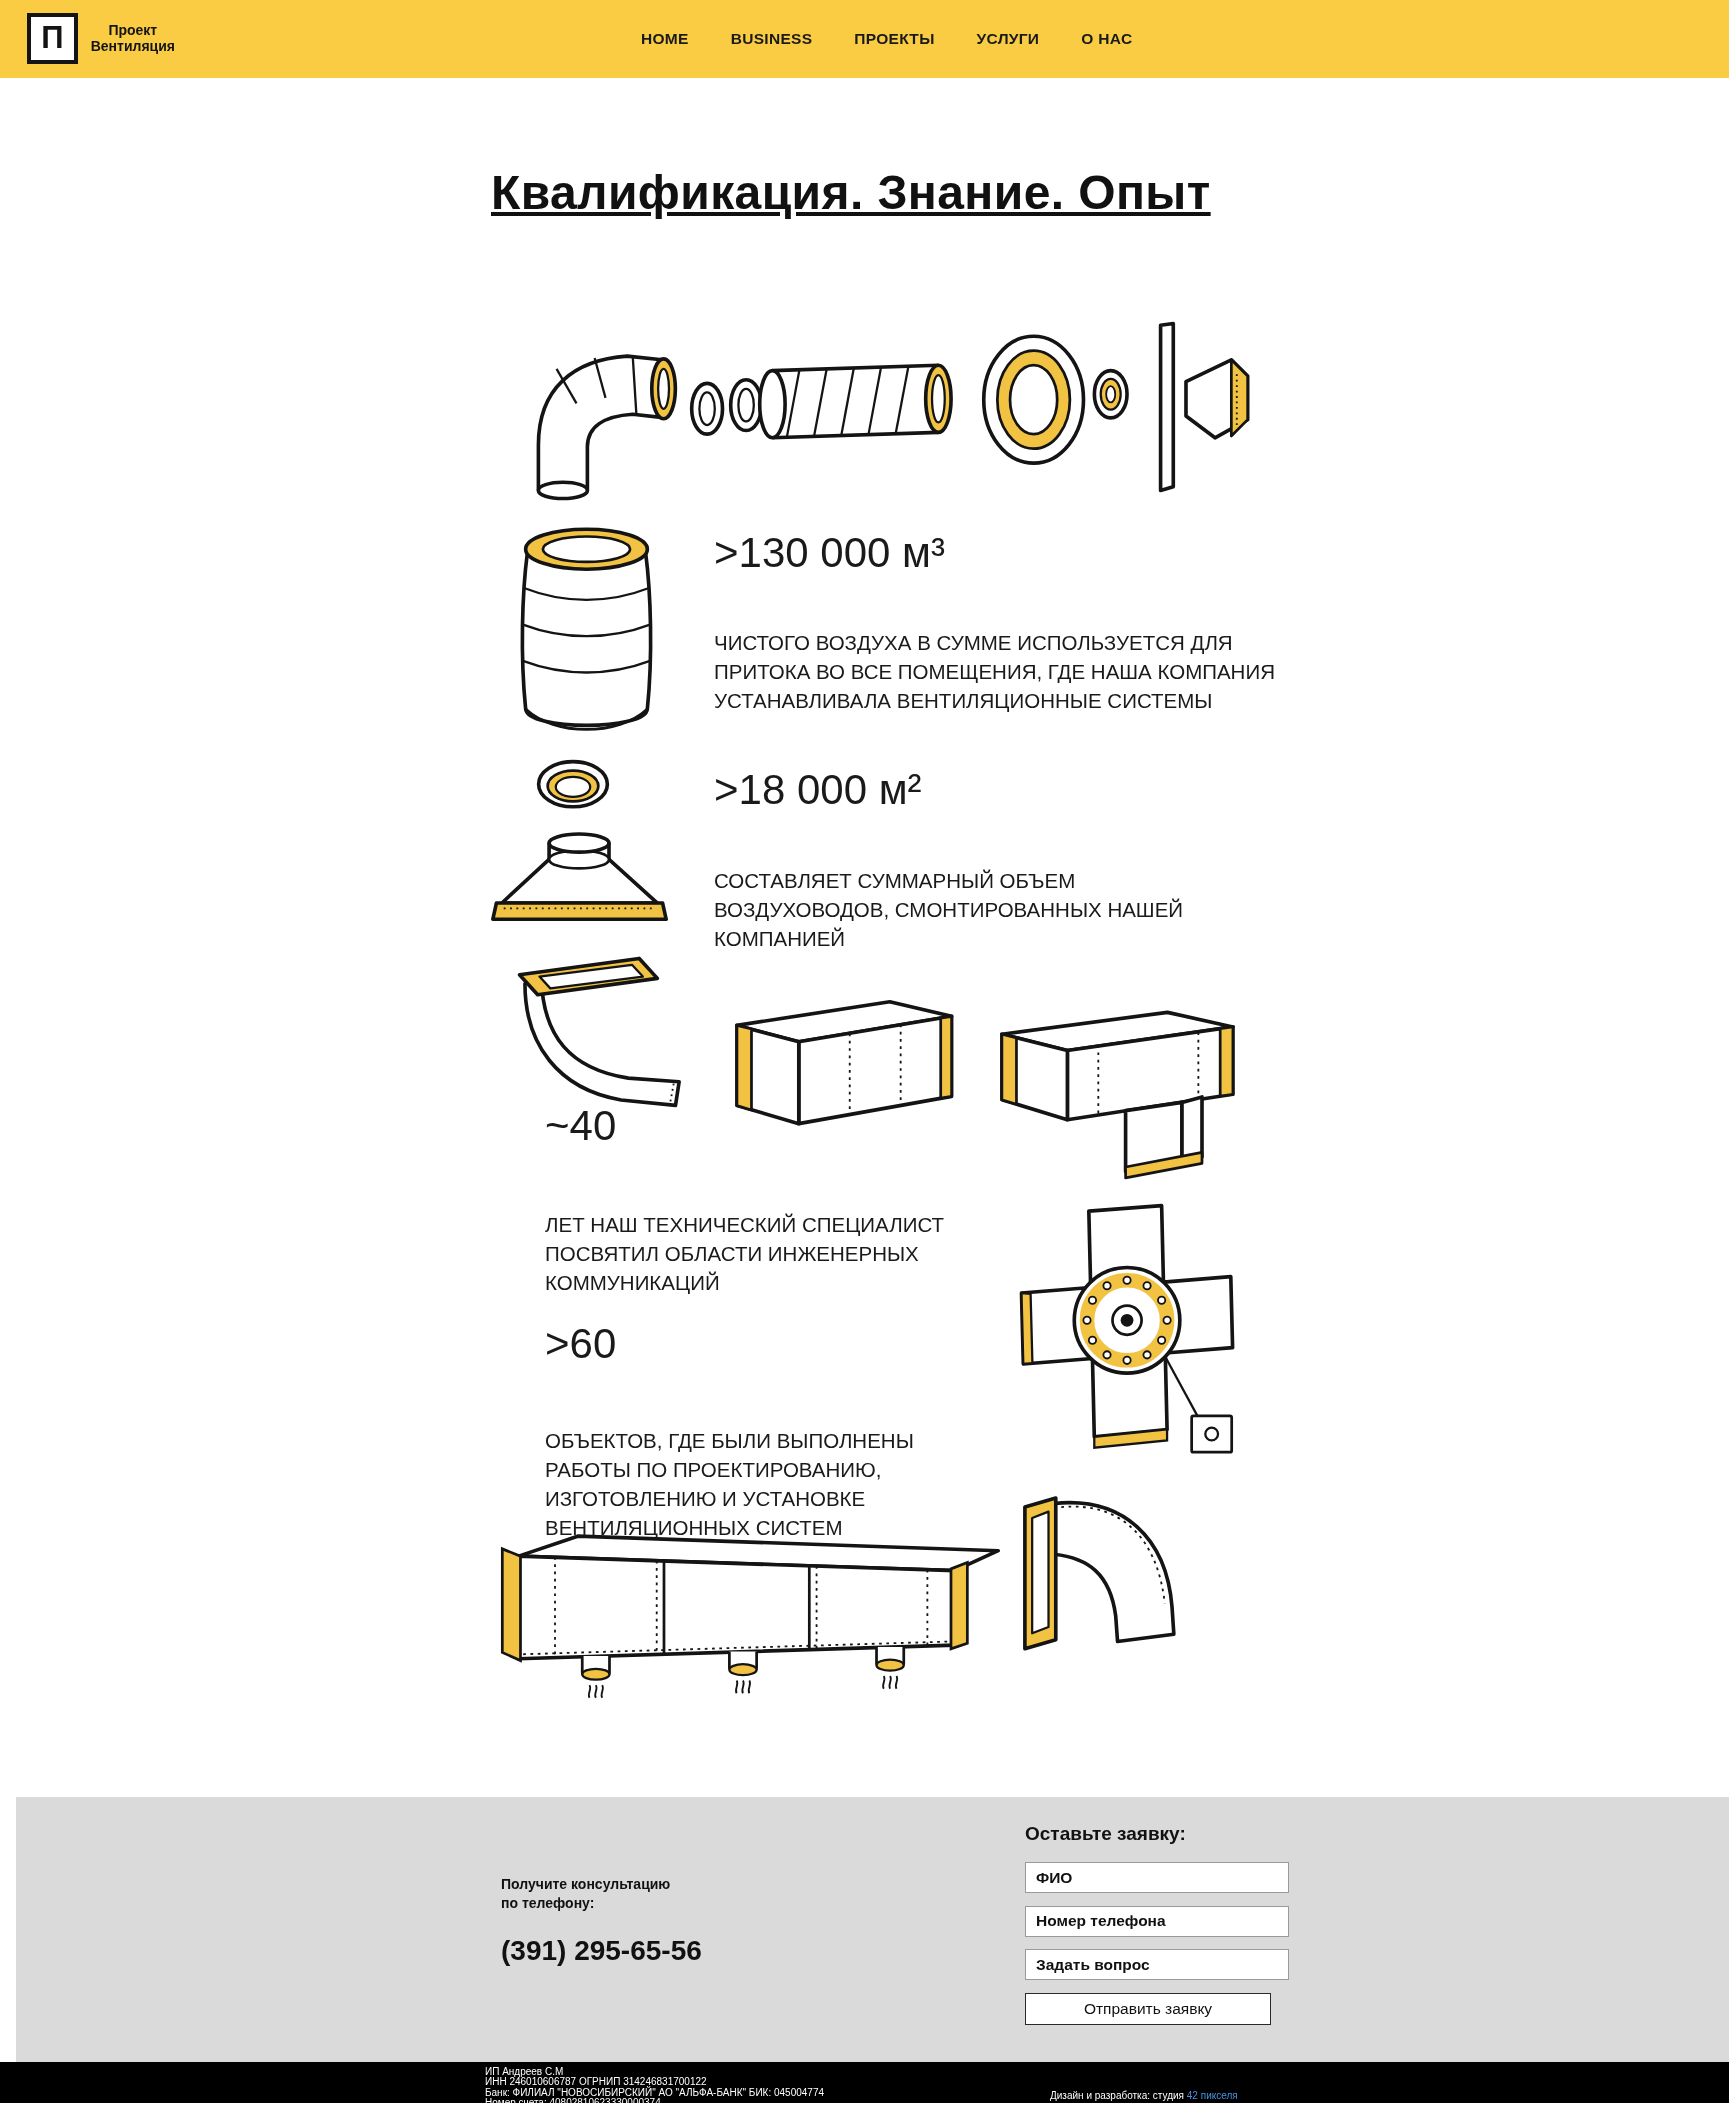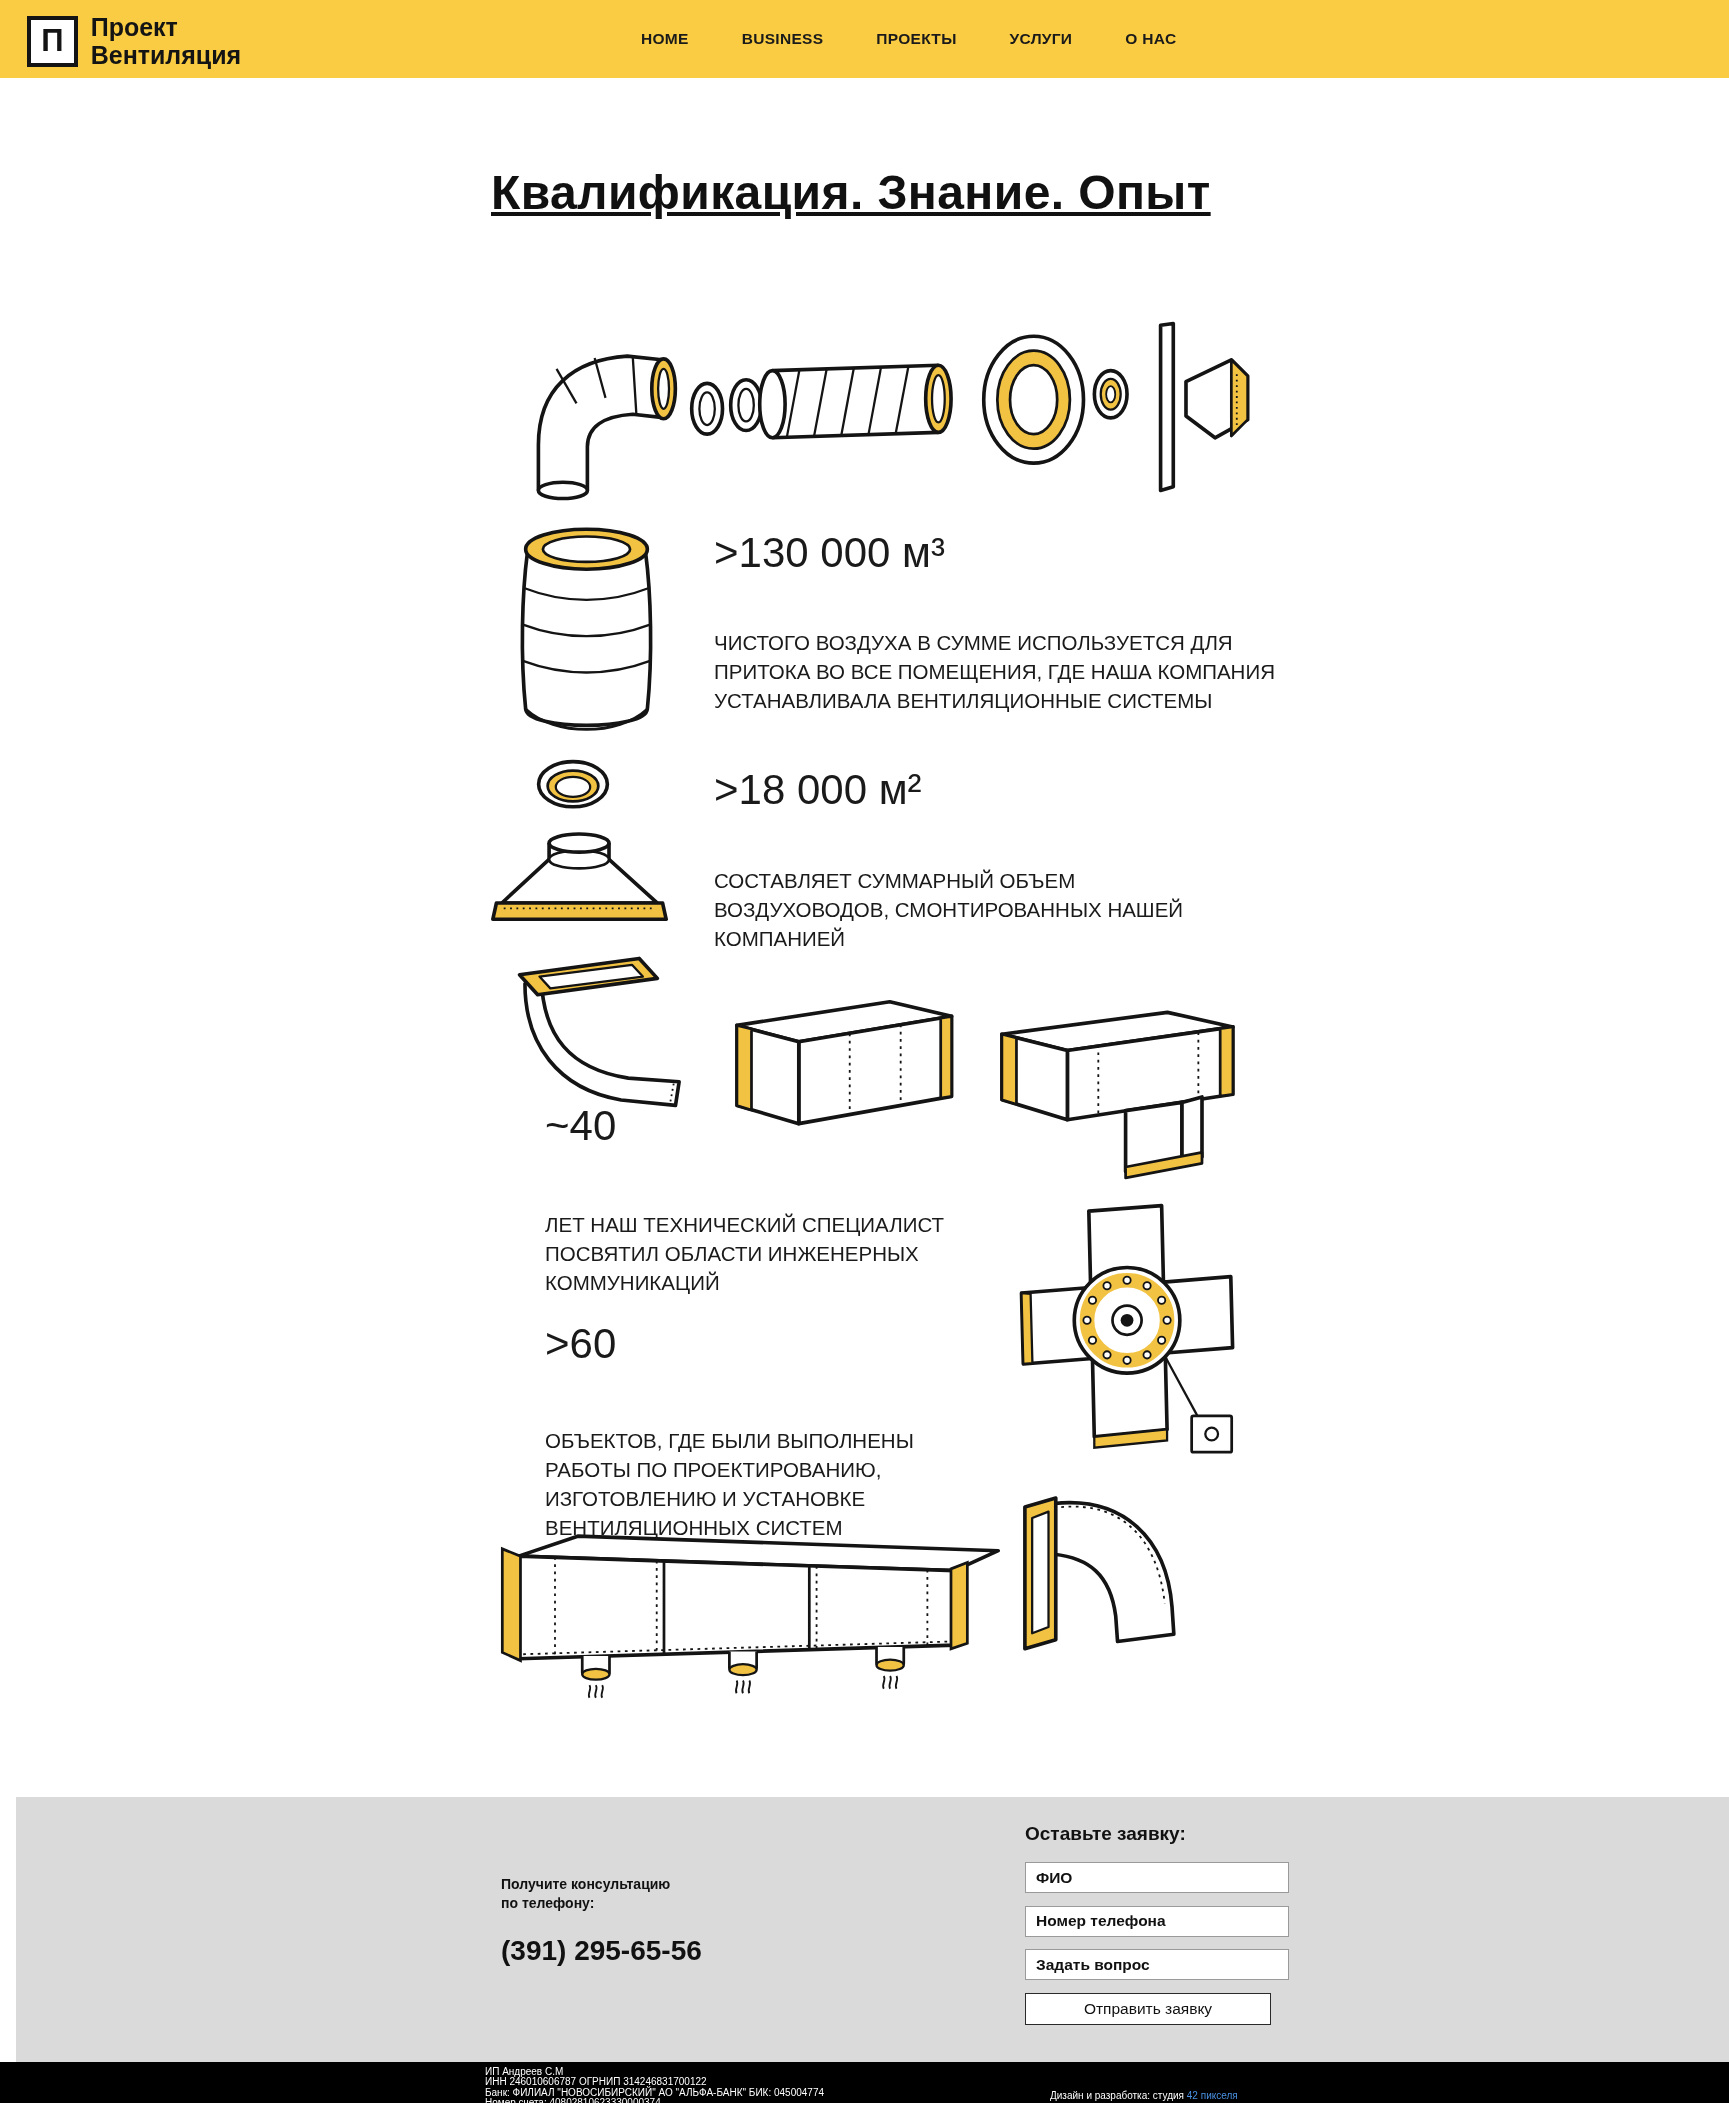--- a/index.html
+++ b/index.html
@@ -3,22 +3,22 @@
 <meta charset="utf-8">
 <style>
   html,body{margin:0;padding:0;}
   body{font-family:"Liberation Sans","DejaVu Sans",sans-serif;background:#ffffff;color:#141414;}
   .page{position:relative;width:1729px;height:2105px;background:#ffffff;overflow:hidden;}
 
   
   .header{position:absolute;left:0;top:0;width:1729px;height:78px;background:#F9CC43;}
   .logo{position:absolute;left:27px;top:12.7px;display:flex;align-items:center;gap:12.7px;cursor:pointer;}
   .logo-box{width:51px;height:51px;border:4.5px solid #141414;background:#ffffff;display:flex;align-items:center;justify-content:center;font-weight:bold;font-size:31px;color:#141414;box-sizing:border-box;}
-  .brand{font-weight:bold;font-size:25px;line-height:1.15;color:#141414;}
-  .nav{position:absolute;left:641px;top:0;height:78px;display:flex;align-items:center;gap:53px;}
+  .brand{font-weight:bold;font-size:14px;line-height:1.15;color:#141414;text-align:center;}
+  .nav{position:absolute;left:641px;top:0;height:78px;display:flex;align-items:center;gap:42px;}
   .nav a{font-size:15.5px;font-weight:bold;color:#1a1a1a;text-decoration:none;letter-spacing:0.3px;cursor:pointer;white-space:nowrap;}
 
   
   .title{position:absolute;left:491px;top:165px;font-size:48px;font-weight:800;color:#111;margin:0;letter-spacing:0.4px;text-decoration:underline;}
   .illu{position:absolute;}
   .stat-value{position:absolute;font-size:42px;font-weight:400;color:#1a1a1a;}
   .stat-desc{position:absolute;font-size:20.5px;line-height:1.42;color:#1a1a1a;margin-top:37px;}
 
   
   .contact{position:absolute;left:16px;top:1797px;width:1729px;height:265px;background:#DADADA;}

